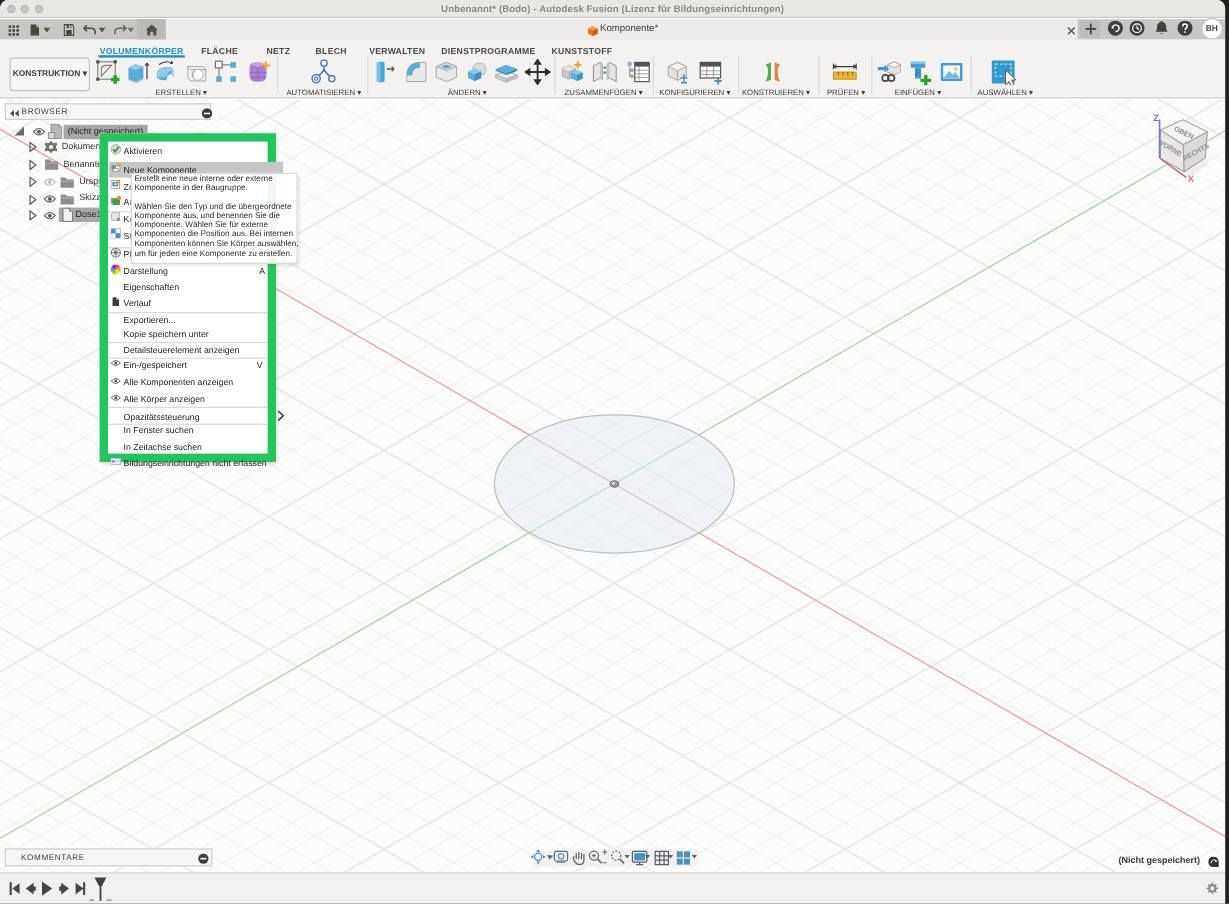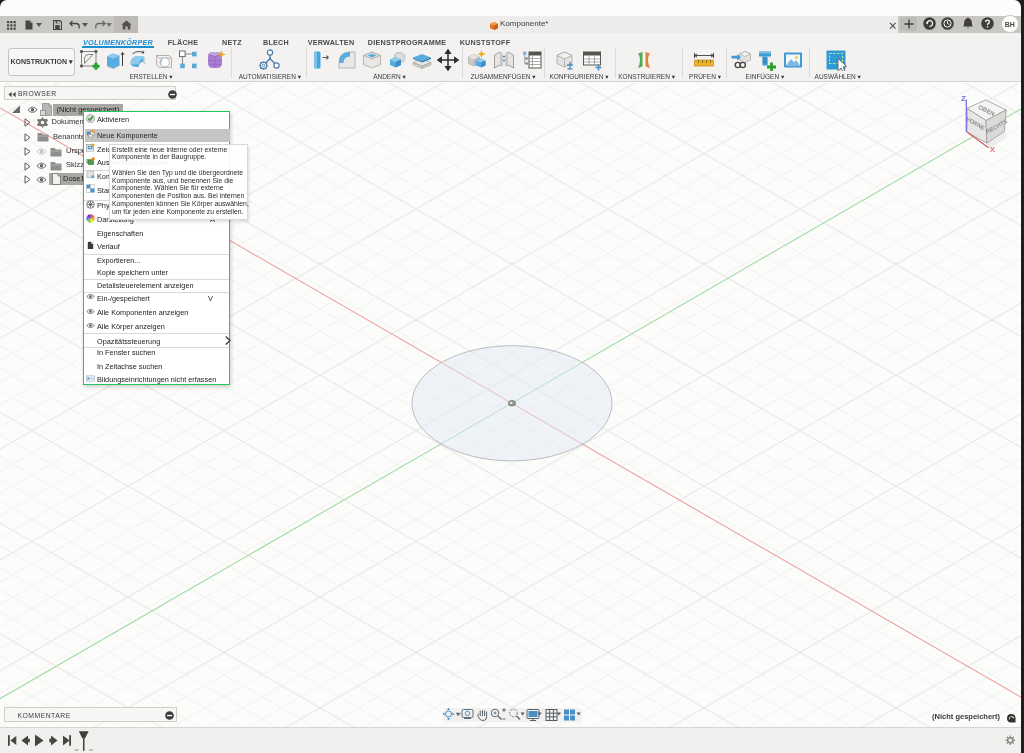--- a/index.html
+++ b/index.html
@@ -13,35 +13,35 @@
 #title-text { position:absolute; top:3px; left:0; width:100%; text-align:center; font-size:8px; font-weight:bold; color:#8a8880; letter-spacing:0.1px; }
 
 #tabstrip { position:absolute; left:0; top:16px; width:100%; height:17px; background:#c9c7c4; }
 #activetab { position:absolute; left:138px; top:16px; width:760px; height:17px; background:#edecea; }
 #hometab { position:absolute; left:114px; top:16px; width:24px; height:21px; background:#bcbab7; }
 #plusbtn { position:absolute; left:900px; top:17px; width:17px; height:14px; background:#bdbbb8; border-radius:2px; }
 #doctab-label { position:absolute; left:500px; top:19px; font-size:8px; color:#3c3c3c; }
 
 #toolbar { position:absolute; left:0; top:33px; width:100%; height:49px; background:#f3f2f0; border-bottom:1px solid #d2d0ce; }
 .ribbontab { position:absolute; top:37.5px; font-size:7.2px; font-weight:bold; color:#4a4a4a; letter-spacing:0.25px; transform:translateX(-50%); white-space:nowrap; }
-#tab-active { color:#1b8fd2;font-style:italic; }
+#tab-active { color:#1b8fd2; }
 #tab-underline { position:absolute; left:82px; top:46px; width:72px; height:2.2px; background:#1b8fd2; }
 #konstr-btn { position:absolute; left:8px; top:48px; width:67px; height:28px; background:#f7f6f5; border:1px solid #c6c4c2; border-radius:3px; font-size:7px; font-weight:bold; color:#3a3a3a; text-align:center; line-height:26px; white-space:nowrap; }
 .seclabel { position:absolute; top:72.5px; font-size:6.5px; color:#3c3c3c; transform:translateX(-50%); white-space:nowrap; letter-spacing:0px;}
 .vsep { position:absolute; top:47px; width:1px; height:31px; background:#dcdad8; }
 .ticon { position:absolute; width:22px; height:22px; top:49px; }
 
 #viewport { position:absolute; left:0; top:83px; width:1021px; height:644px; }
 
 #browser-hdr { position:absolute; left:4px; top:86px; width:172px; height:14px; background:#f7f6f5; border:1px solid #cfcecb; }
 #browser-hdr .lbl { position:absolute; left:13px; top:3.2px; font-size:6.8px; color:#3b3b3b; letter-spacing:0.5px; }
 .treerow { position:absolute; font-size:7.5px; color:#333; white-space:nowrap; }
 .hl { background:#a9a7a4; }
 
-#ctxmenu { position:absolute; left:83px; top:111px; width:147px; height:274px; background:#fff; border:1px solid #22c55e; box-shadow:1px 2px 4px rgba(0,0,0,0.18); }
+#ctxmenu { position:absolute; left:83px; top:111px; width:147px; height:274px; background:#fff; border:7px solid #22c55e; box-shadow:1px 2px 4px rgba(0,0,0,0.18); }
 .mi { position:absolute; left:0; width:100%; height:13px; font-size:7.3px; color:#222; white-space:nowrap; }
 .mi .t { position:absolute; left:13px; top:3px; }
 .mi .ic { position:absolute; left:2px; top:1.5px; width:9px; height:9px; }
 .msep { position:absolute; left:0; width:100%; height:1px; background:#d9d9d9; }
 #mi-hl { position:absolute; left:0.5px; top:16.5px; width:145.5px; height:13.5px; background:#c6c5c3; }
 
 #tooltip { position:absolute; left:108.5px; top:144px; width:139px; height:76px; background:rgba(255,255,255,0.93); border:1px solid #d8d8d6; box-shadow:1px 2px 3px rgba(0,0,0,0.12); font-size:6.8px; color:#2b2b2b; line-height:7.8px; padding:0.5px 0 0 2.5px; }
 #tooltip .tl1 { white-space:nowrap; }
 
 #navbar { position:absolute; left:444px; top:708px; width:138px; height:13.5px; background:#f2f1ef; border-radius:2px; }
@@ -83,20 +83,26 @@
       <text x="986.5" y="29.5" font-size="6" font-weight="bold" fill="#8e8d93" text-anchor="middle" transform="rotate(26 986.5 27.5)">OBEN</text>
       <text x="975.5" y="42.5" font-size="5.8" font-weight="bold" fill="#8e8d93" text-anchor="middle" transform="rotate(30 975.5 40.5)">VORNE</text>
       <text x="996.5" y="45.5" font-size="5.8" font-weight="bold" fill="#8e8d93" text-anchor="middle" transform="rotate(-29 996.5 43.5)">RECHTS</text>
       <path d="M966.3 16.5 L966.3 49.1" stroke="#7474e2" stroke-width="1.3"></path>
       <path d="M967 49.1 L988.5 64.8" stroke="#d66060" stroke-width="1.3"></path>
       <text x="963.5" y="18" font-size="8" font-weight="bold" fill="#7070e0" text-anchor="middle">Z</text>
       <text x="992.5" y="69" font-size="8" font-weight="bold" fill="#e27878" text-anchor="middle">X</text>
     </g>
   </svg>
 
+  <div id="titlebar">
+    <div class="tl" style="left:5.5px"></div>
+    <div class="tl" style="left:17px"></div>
+    <div class="tl" style="left:28.5px"></div>
+    <div id="title-text">Unbenannt* (Bodo) - Autodesk Fusion (Lizenz für Bildungseinrichtungen)</div>
+  </div>
 
   <div id="tabstrip"></div>
   <div id="activetab"></div>
   <div id="hometab"></div>
   <div id="plusbtn"></div>
   <div id="doctab-label">Komponente*</div>
 
   <svg class="abs" style="left:6.5px;top:20.5px" width="9" height="9" viewBox="0 0 9 9">
       <g fill="#48473f">
         <rect x="0" y="0" width="2.2" height="2.2"></rect>

